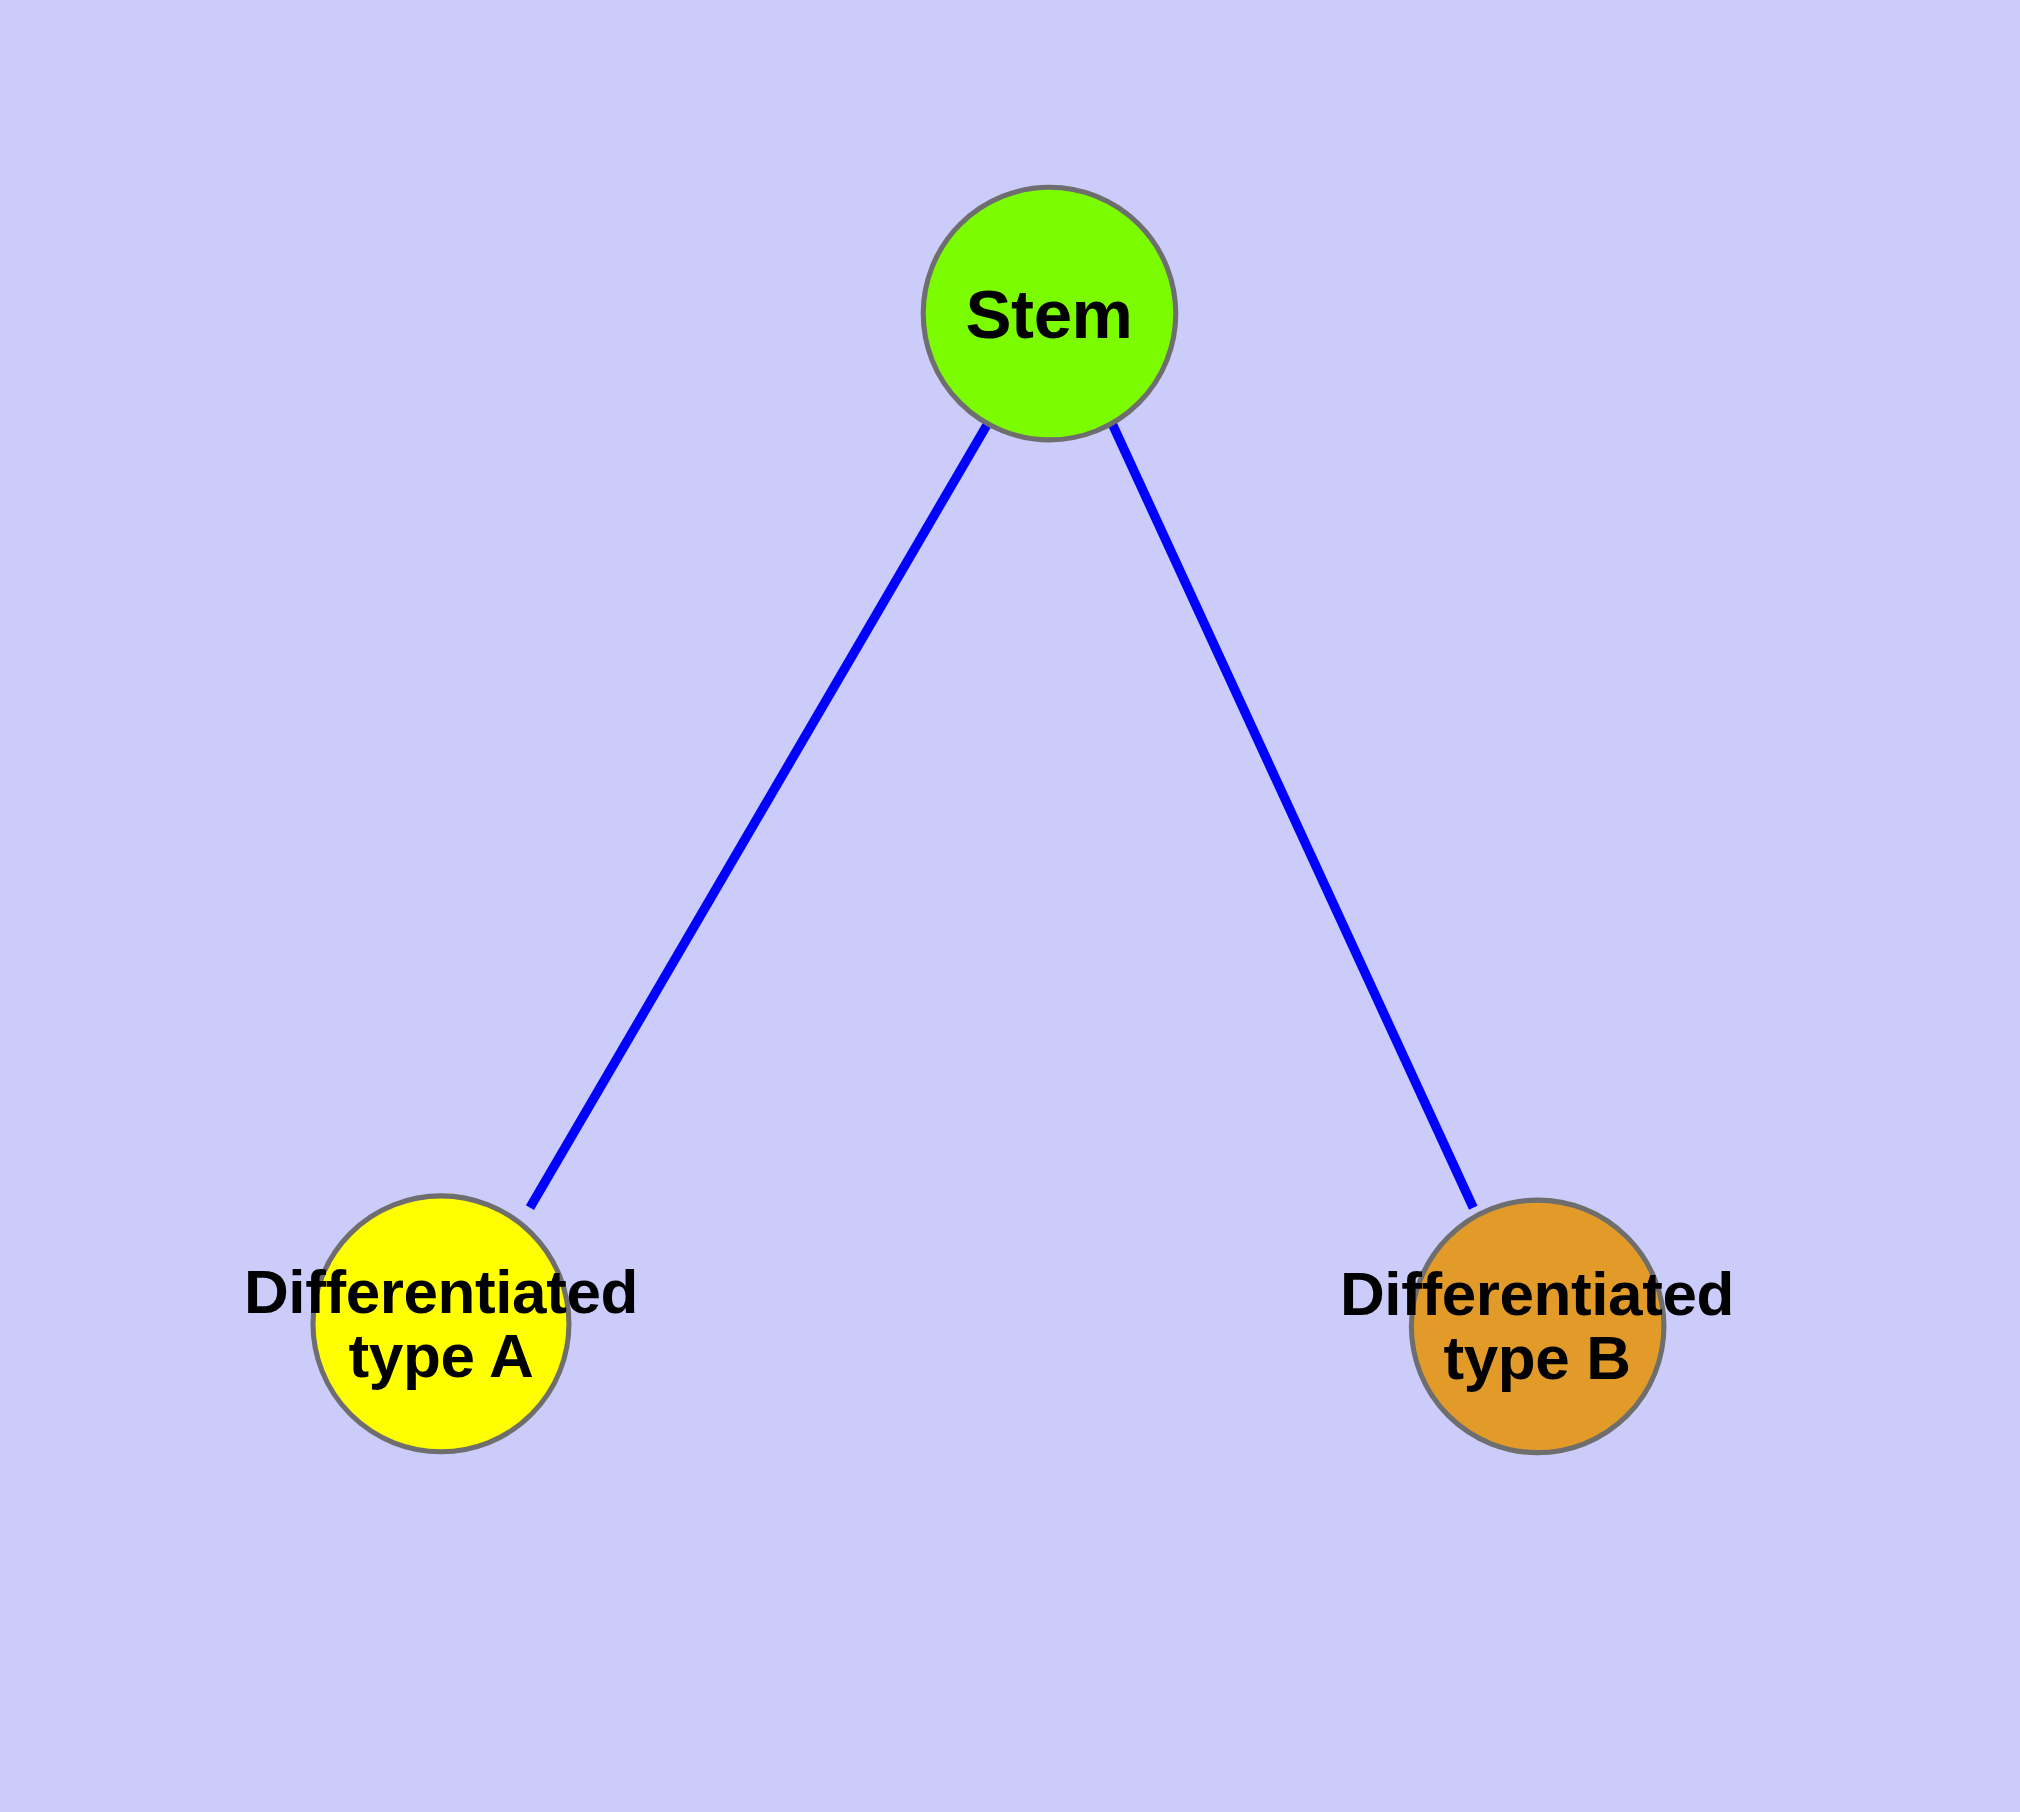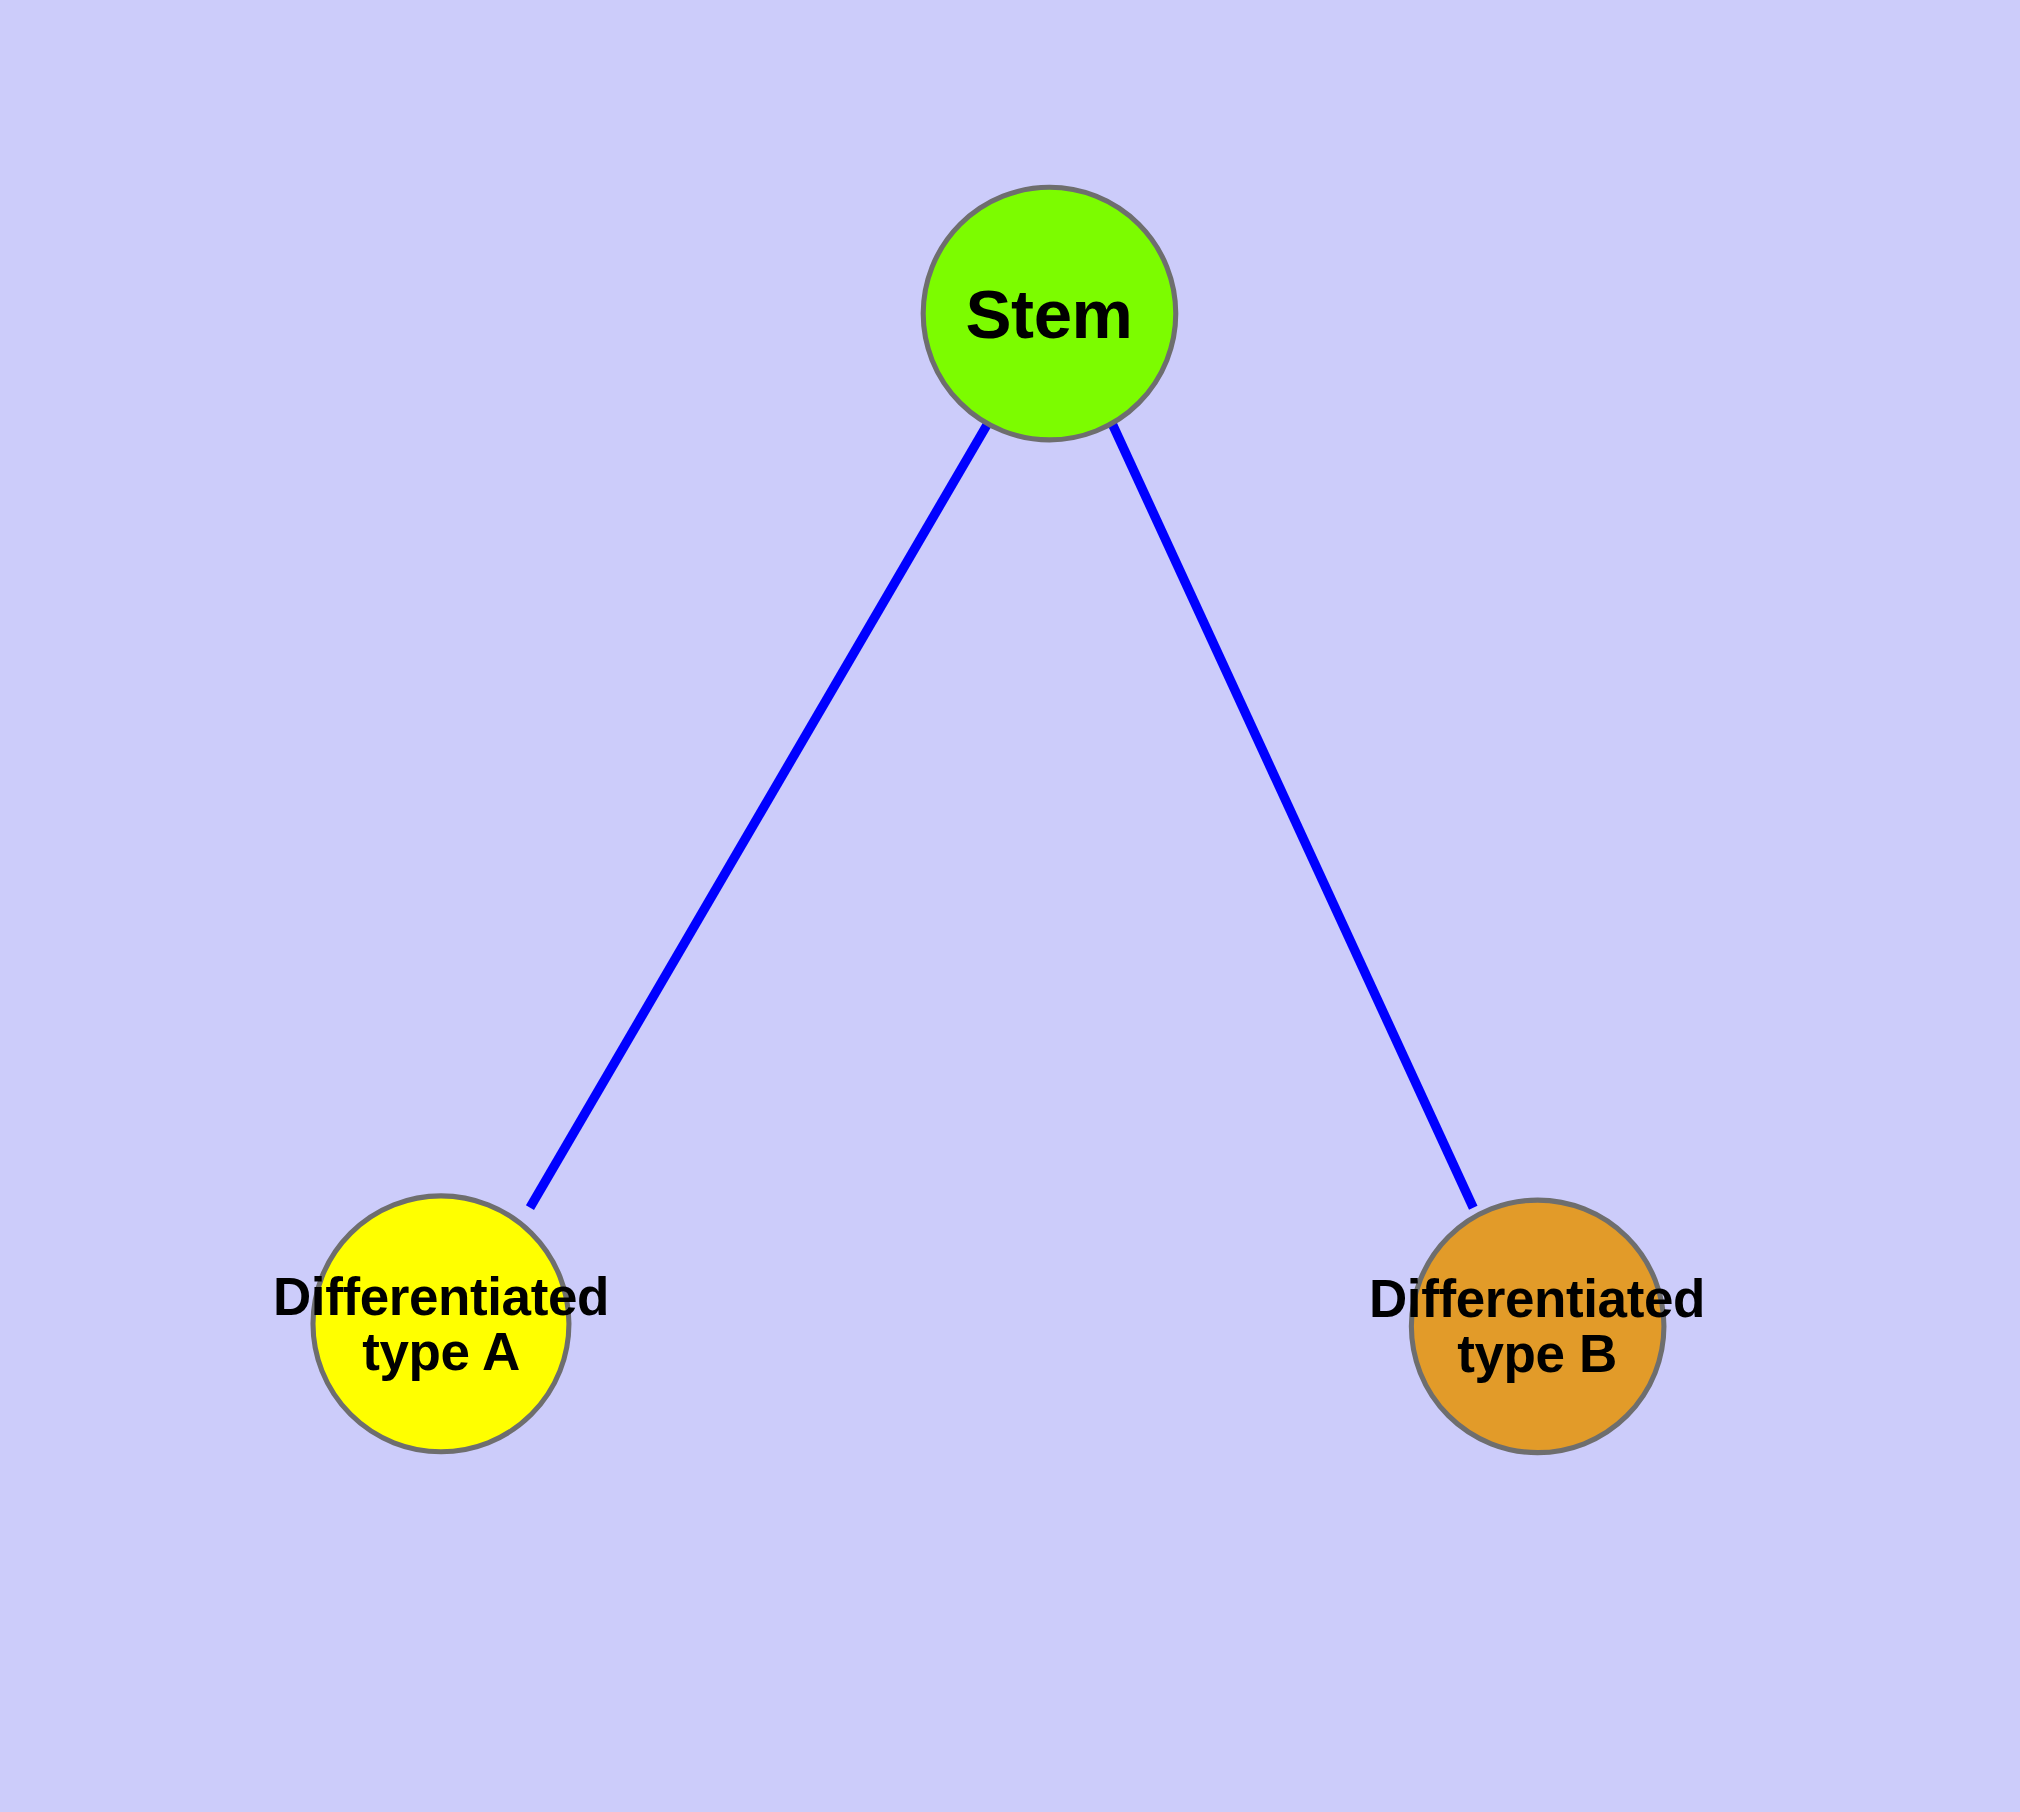--- a/index.html
+++ b/index.html
@@ -33,21 +33,21 @@
     line-height: 1.02;
     white-space: pre;
     pointer-events: none;
     letter-spacing: -0.4px;
   }
   .label-stem {
     font-size: 69px;
     line-height: 1.0;
   }
   .label-leaf {
-    font-size: 53px;
+    font-size: 62px;
     line-height: 1.04;
   }
 </style>
 </head>
 <body>
 
 <div id="stage" style="width: 2021px; height: 1492px; background: rgb(204, 204, 250);">
 
   <svg id="graph-svg" viewBox="0 0 2384 2138" xmlns="http://www.w3.org/2000/svg" aria-label="node link diagram" style="width: 2021px; height: 1812px;">
 

